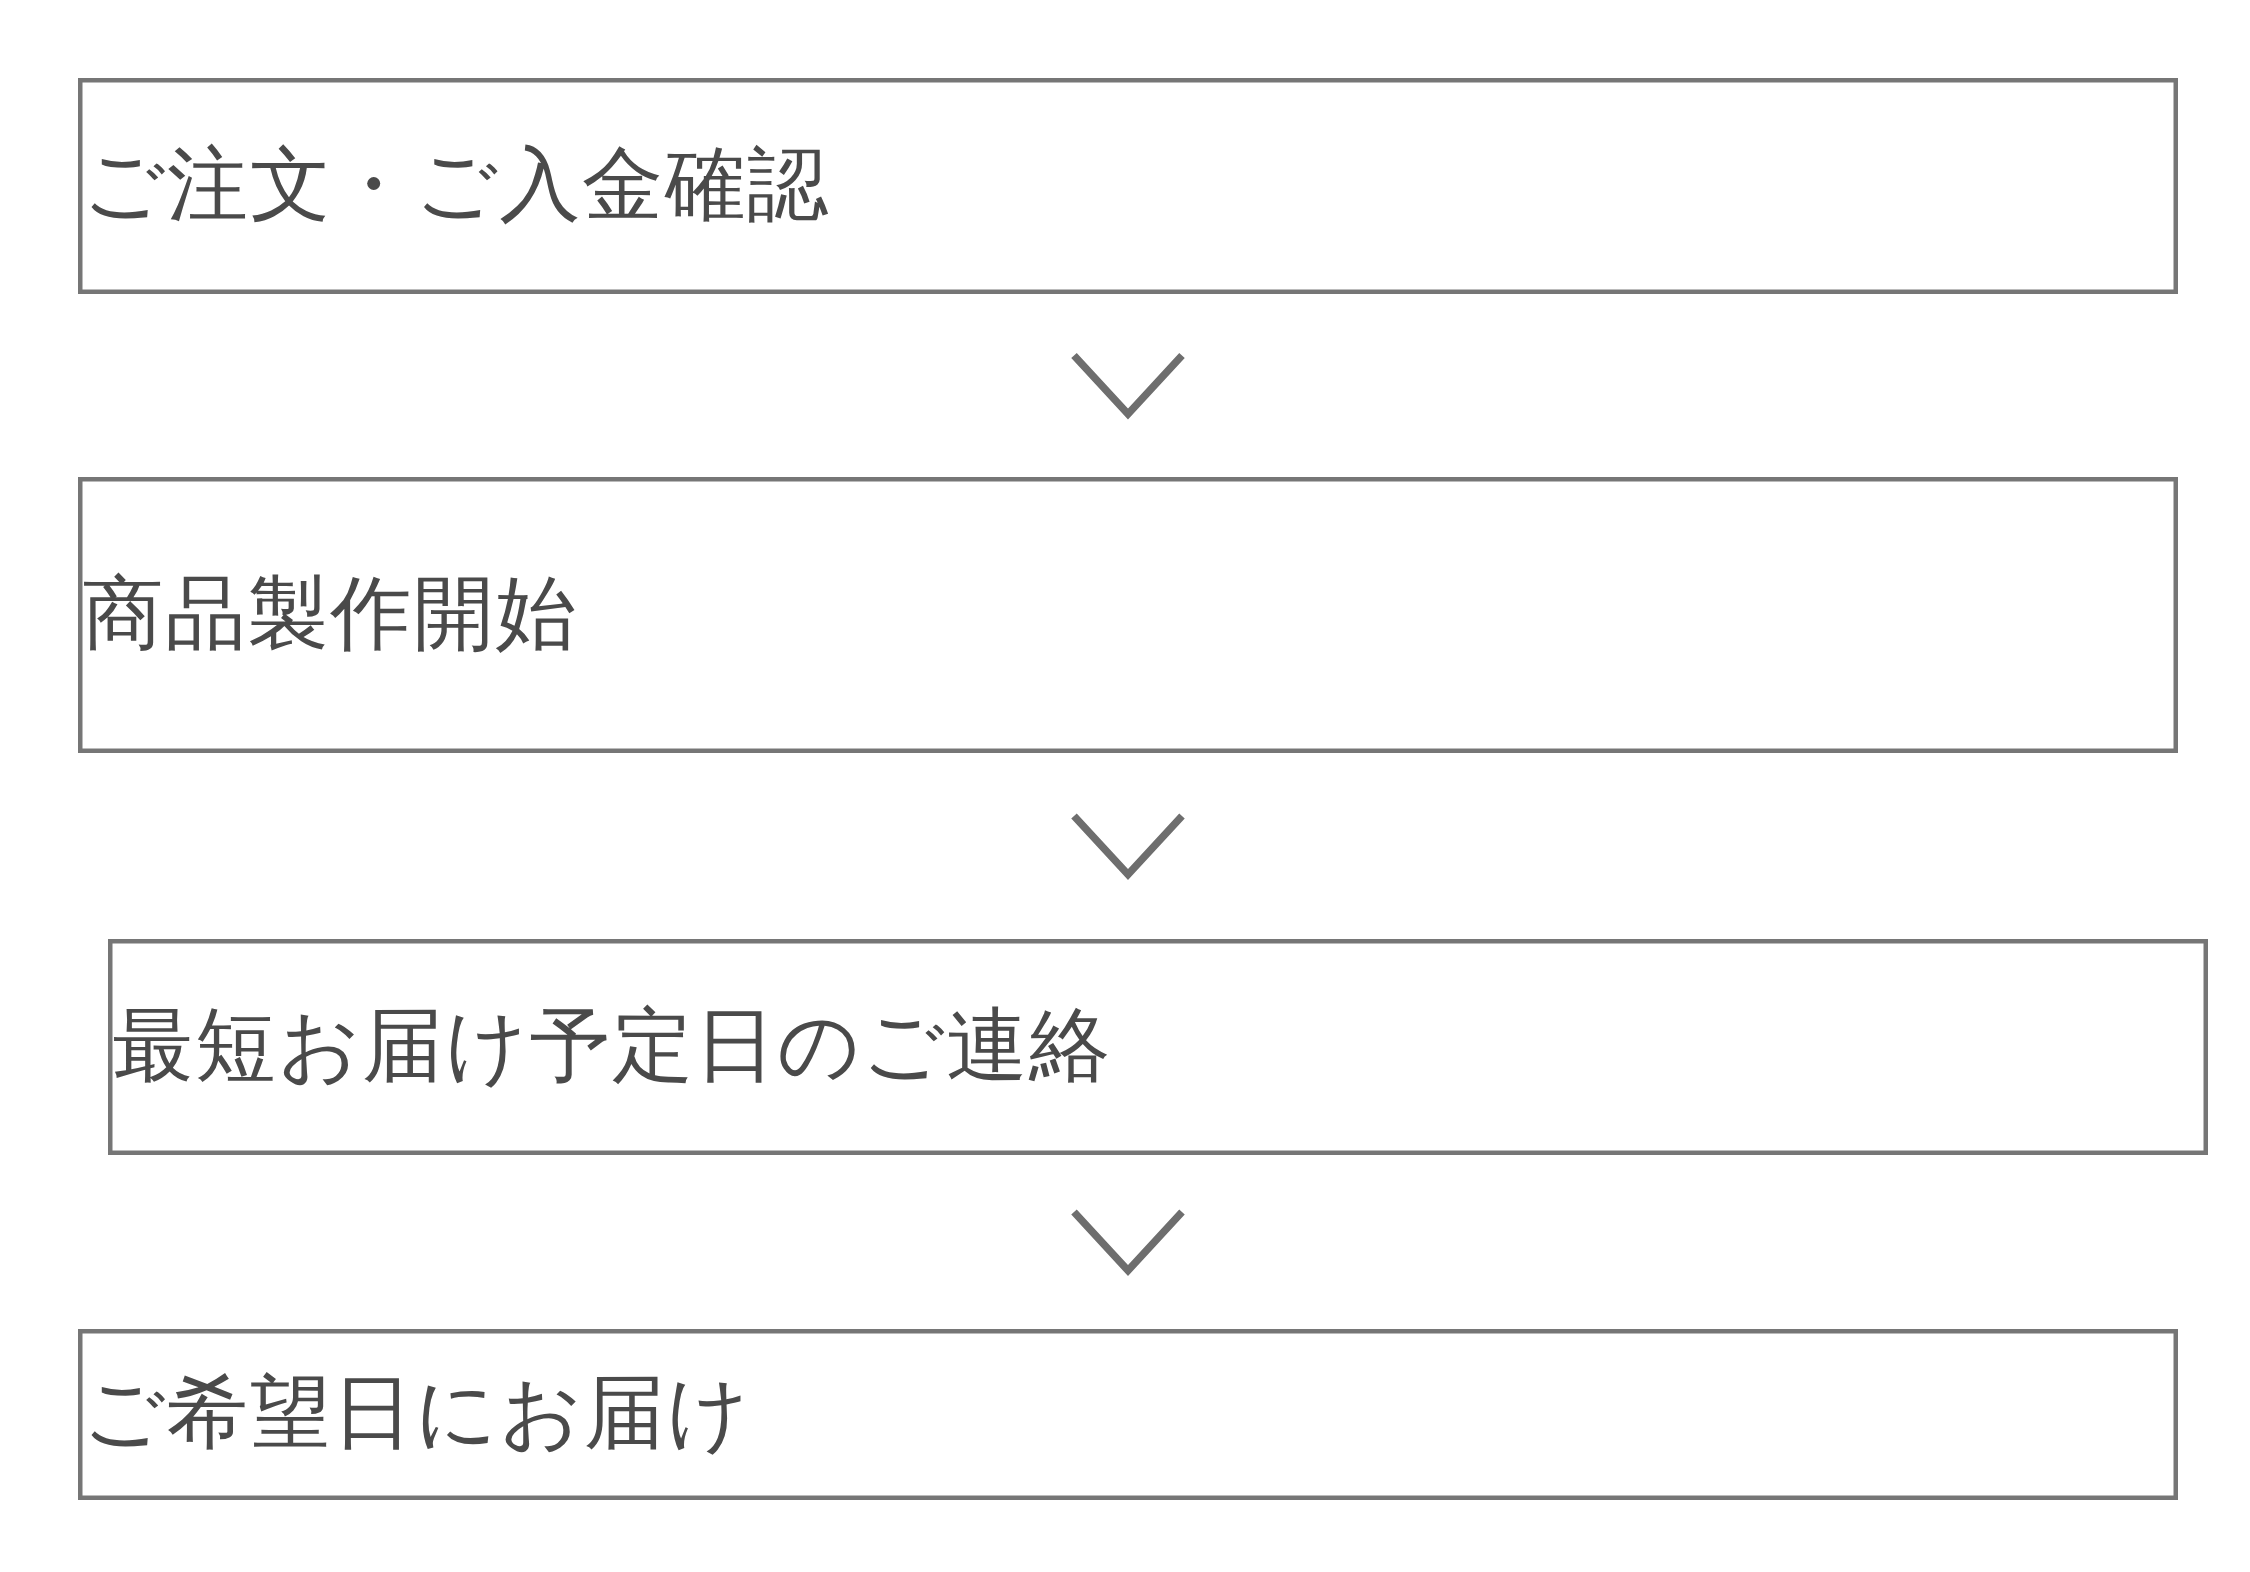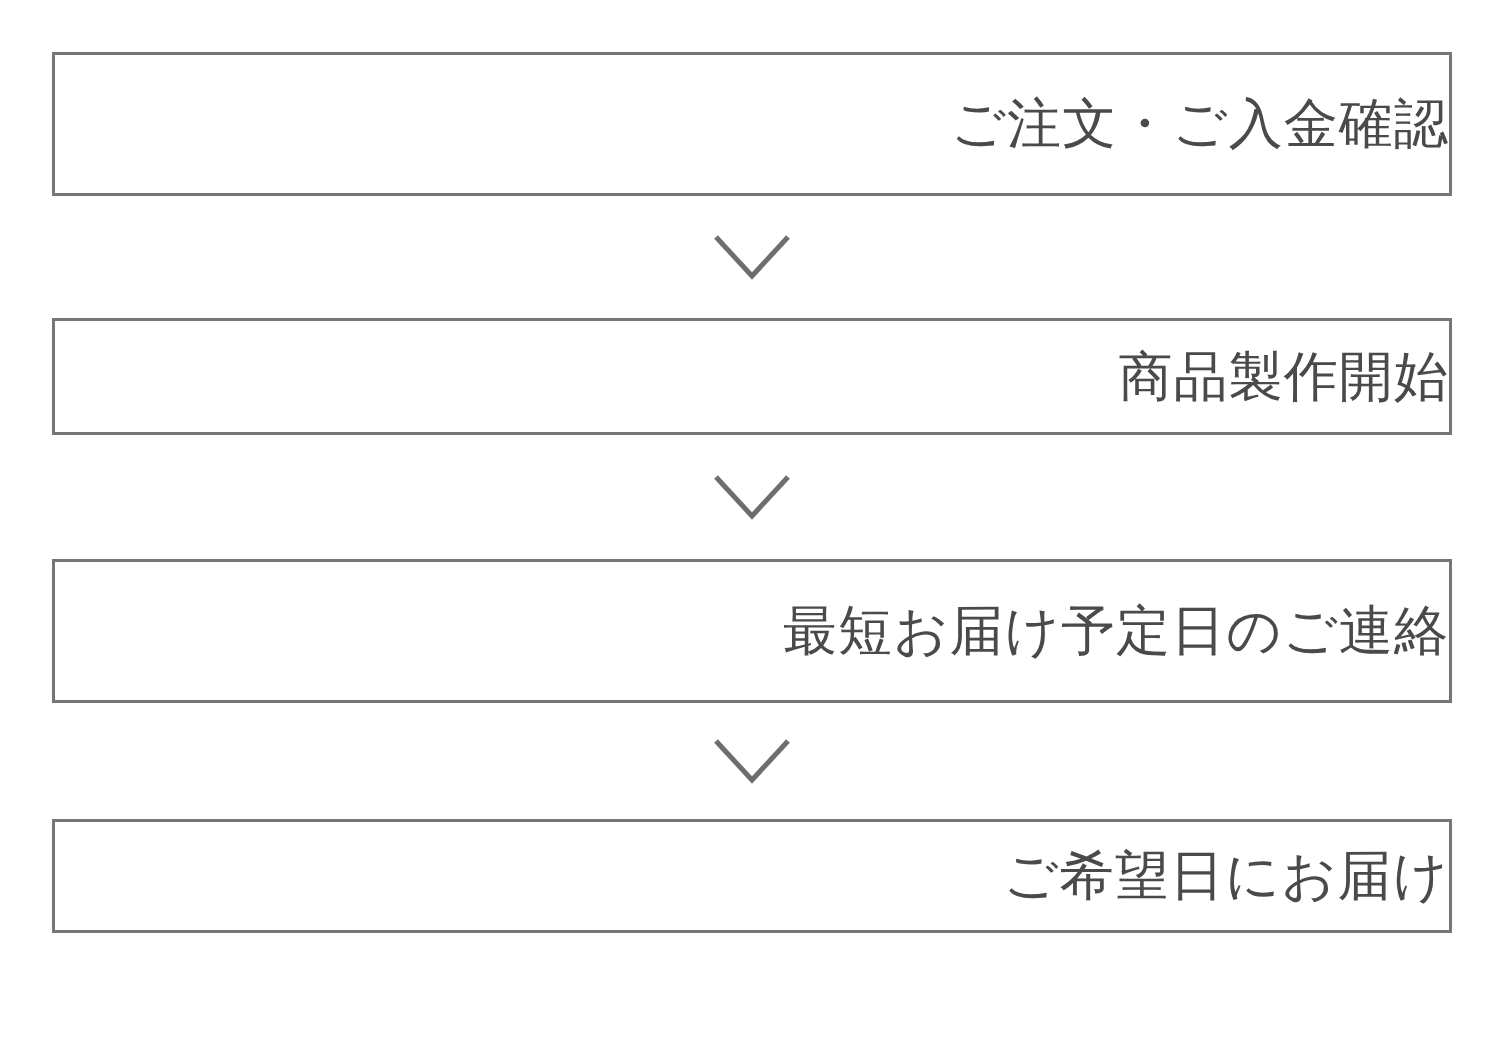--- a/index.html
+++ b/index.html
@@ -25,25 +25,25 @@
     top: 52px;
     width: 1400px;
   }
   .flow-step {
     box-sizing: border-box;
     width: 1400px;
     border: 3px solid #767676;
     background: #ffffff;
     display: flex;
     align-items: center;
-    justify-content: flex-end;
+    justify-content: flex-start;
   }
   .flow-step.step-1 { height: 144px; }
-  .flow-step.step-2 { height: 117px; }
-  .flow-step.step-3 { height: 144px; }
+  .flow-step.step-2 { height: 184px; }
+  .flow-step.step-3 { height: 144px; margin-left: 20px; }
   .flow-step.step-4 { height: 114px; }
 
   .step-label {
     font-family: "Liberation Sans", "DejaVu Sans", sans-serif;
     font-size: 54px;
     line-height: 1.1;
     color: #4a4a4a;
     letter-spacing: 0.02em;
     white-space: nowrap;
     text-align: center;

